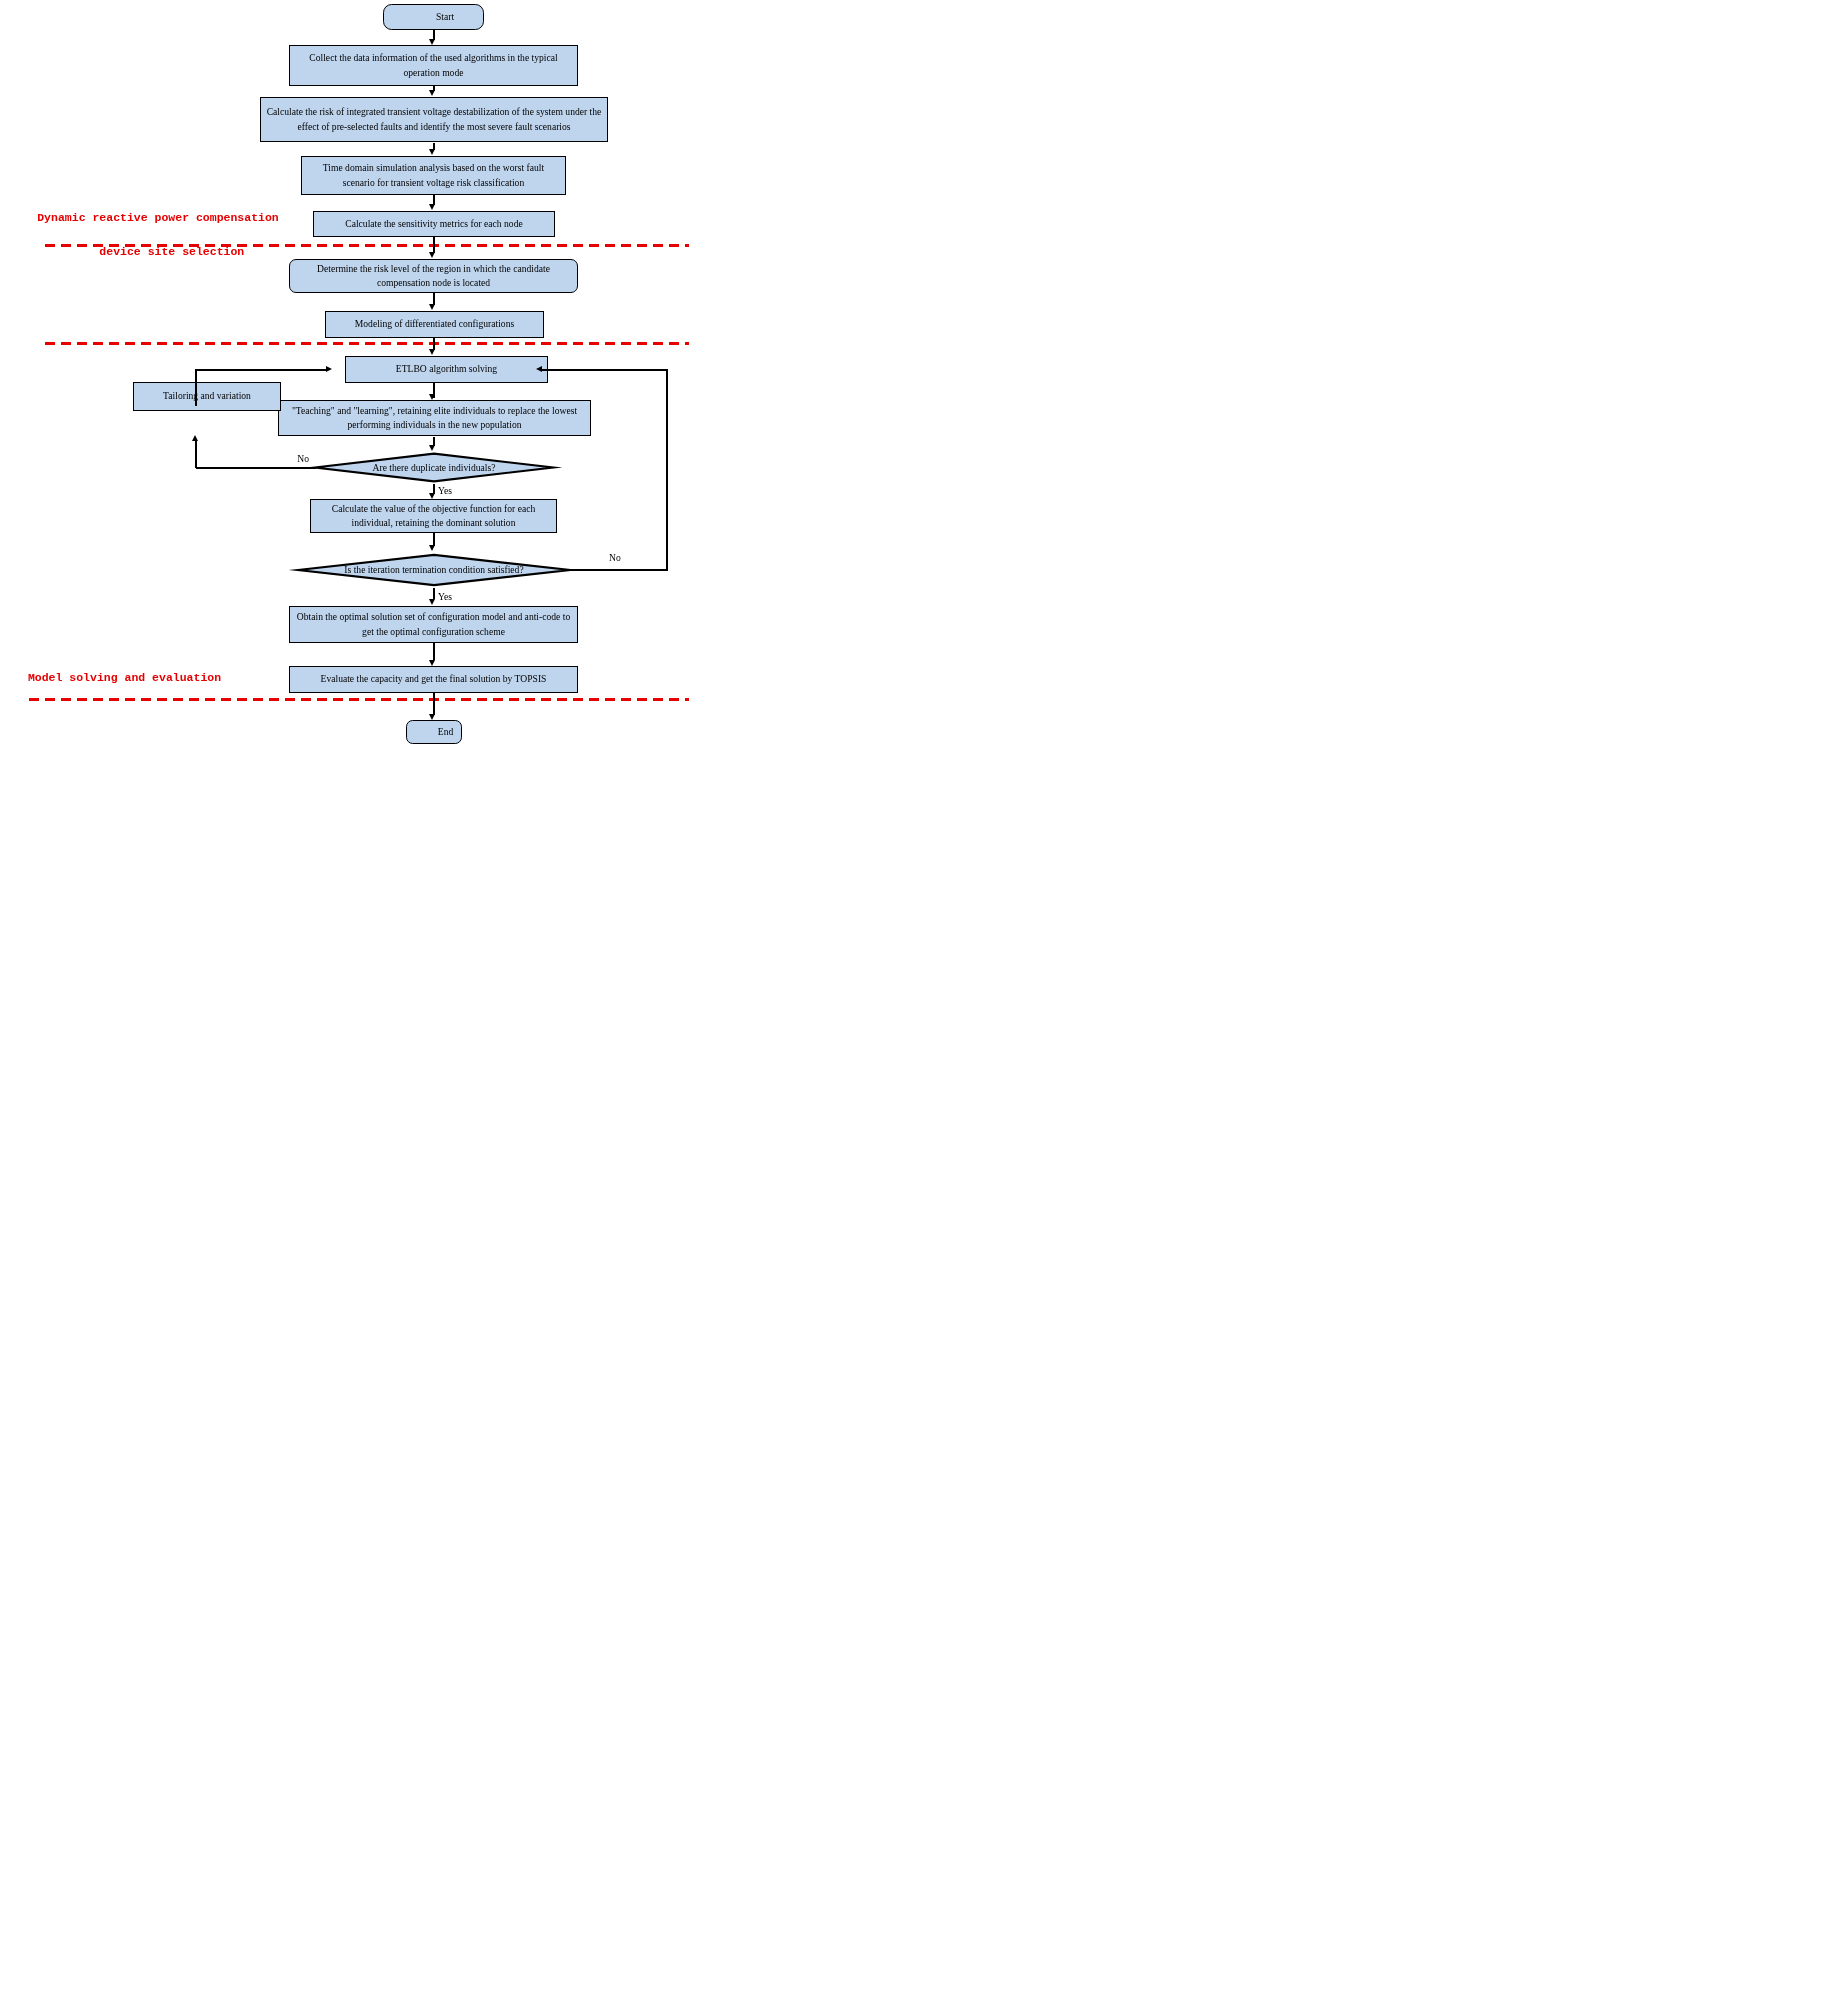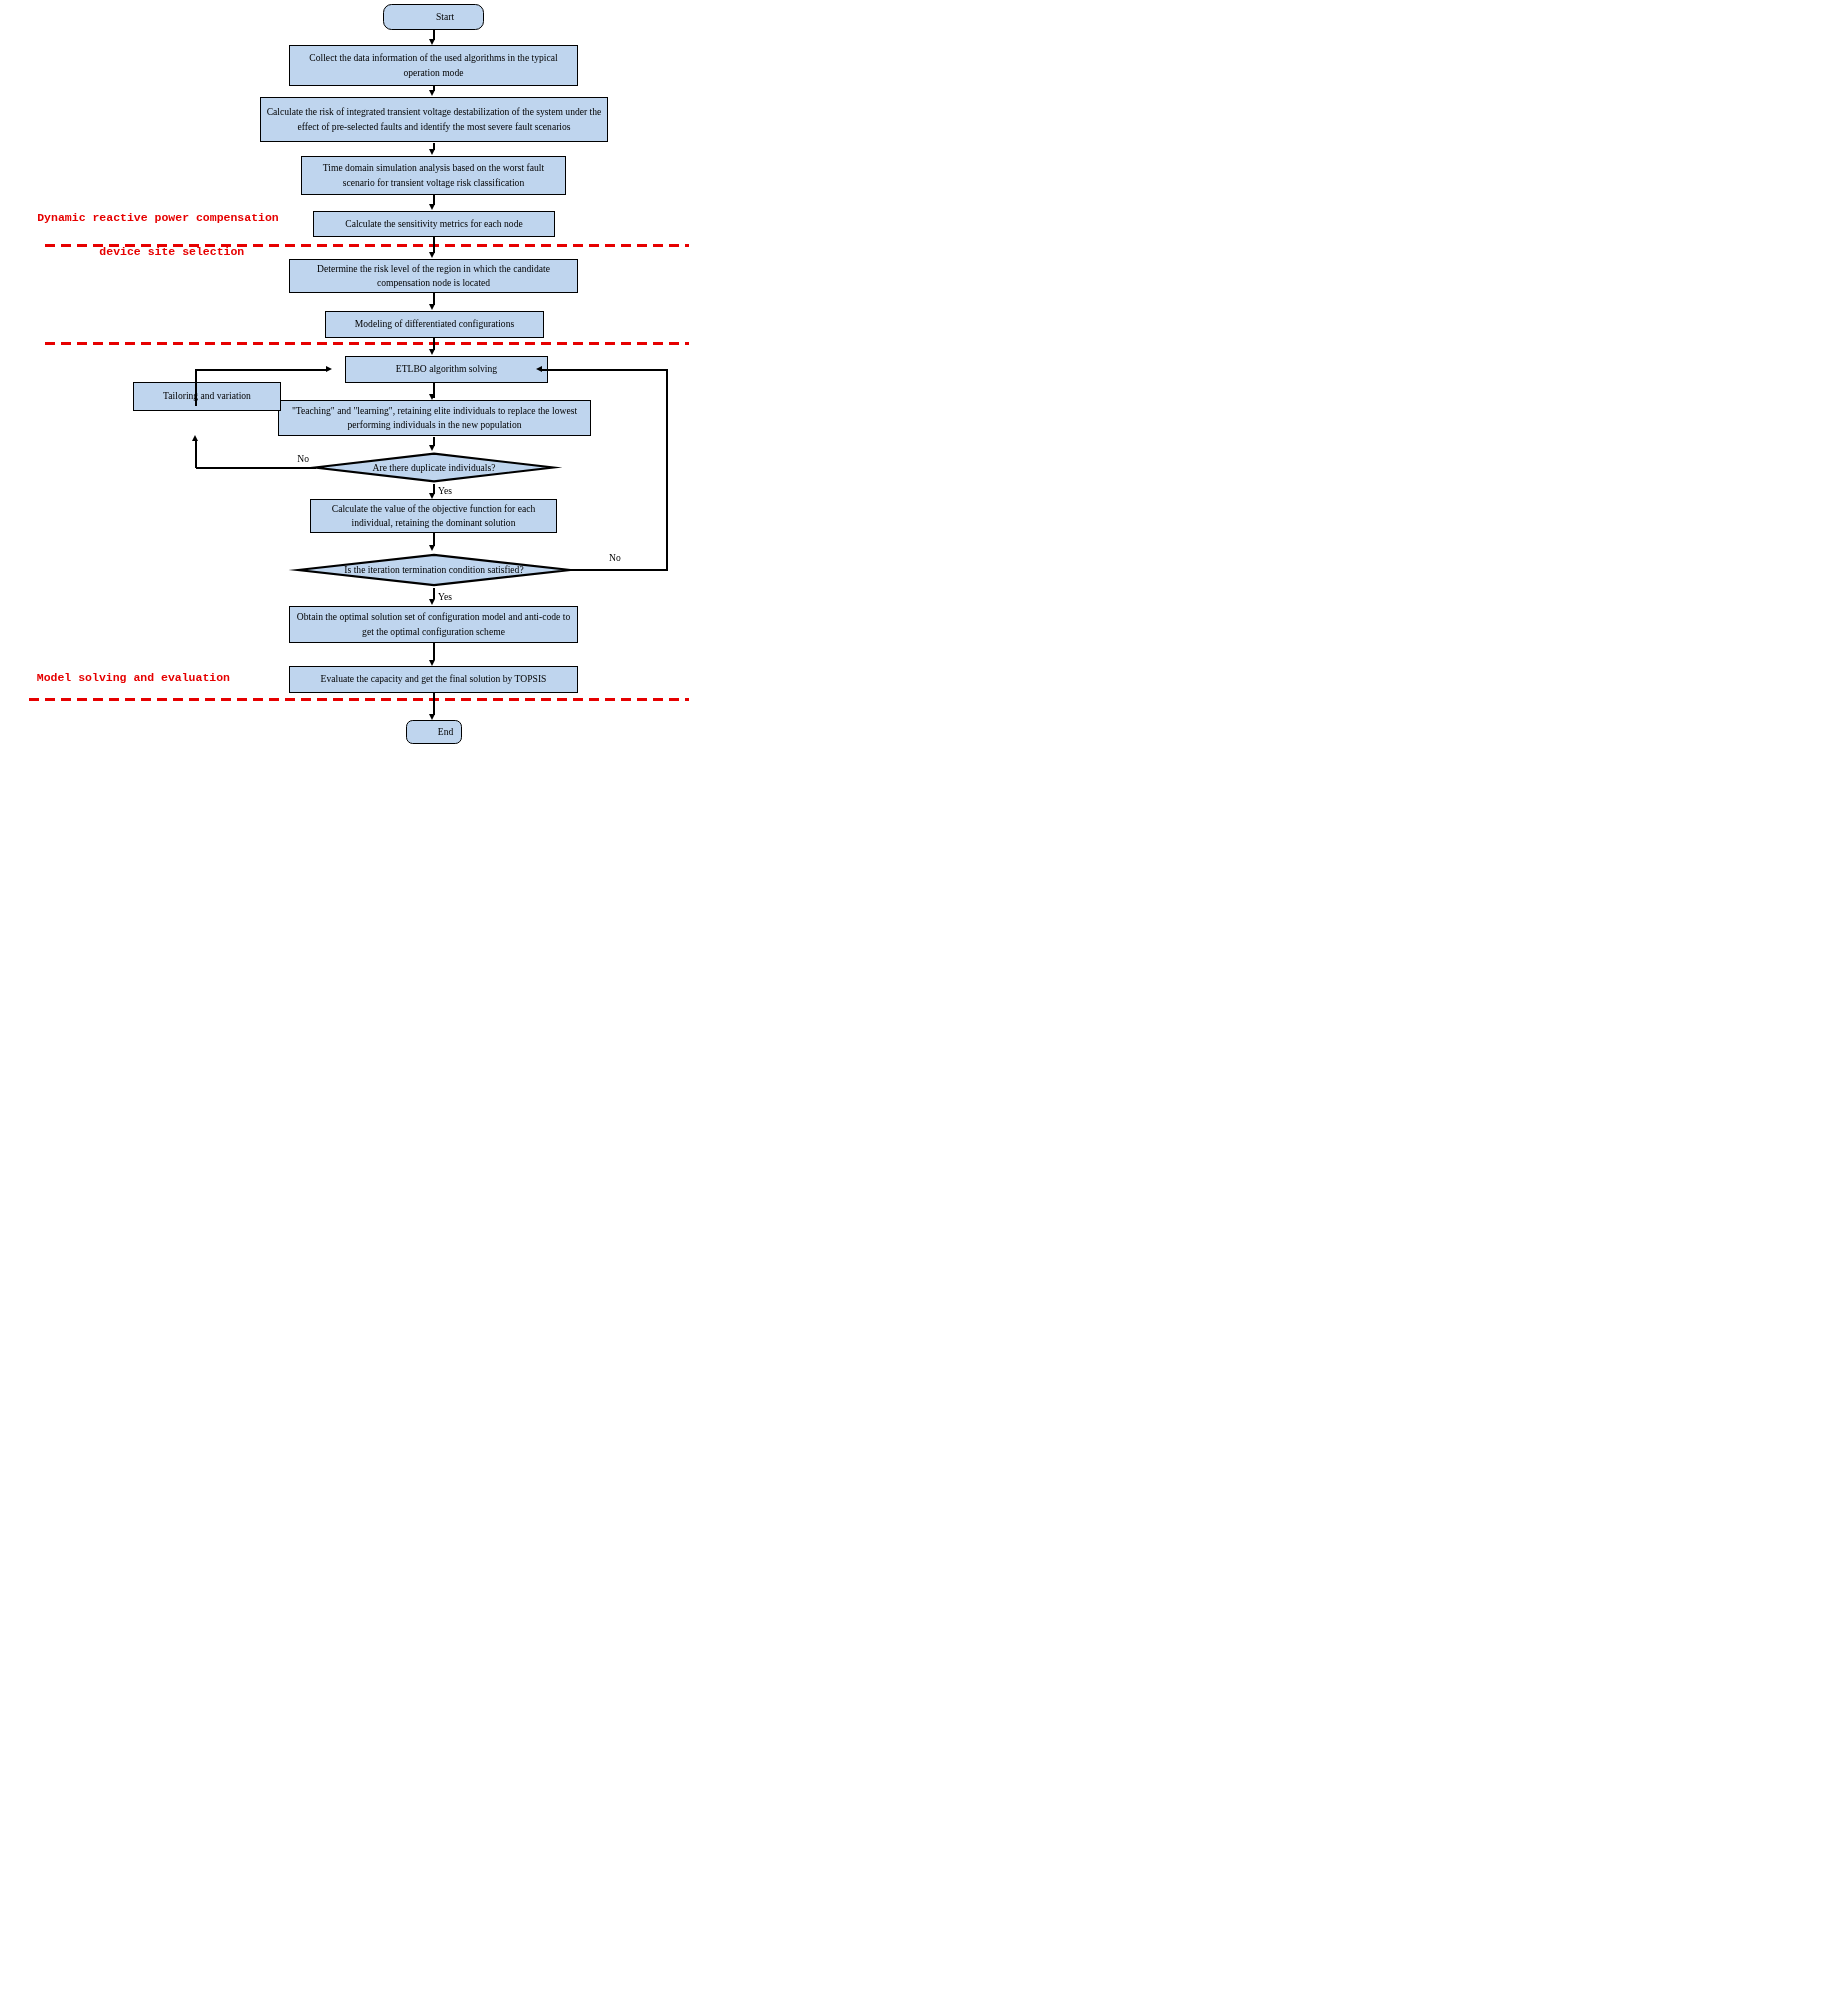--- a/index.html
+++ b/index.html
@@ -72,21 +72,21 @@
 
   <div class="redlabel" style="left:19px;top:209px;width:278px;"><span>Dynamic reactive power compensation</span><br>
     <span>device site selection</span>
   </div>
 
   <div class="dashed" style="left:45px;top:244px;width:645px;"></div>
 
   <div class="vline" style="left:433px;top:237px;height:16px;"></div>
   <div class="ah ah-down" style="left:429px;top:252px;"></div>
 
-  <div class="box" style="left:289px;top:259px;width:289px;height:34px;">
+  <div class="box" style="left:289px;top:259px;width:289px;height:34px;border-radius:7px;">
     <span>Determine the risk level of the region in which the candidate compensation node is located</span>
   </div>
 
   <div class="vline" style="left:433px;top:293px;height:12.4px;"></div>
   <div class="ah ah-down" style="left:429px;top:304px;"></div>
 
   <div class="box" style="left:325px;top:311px;width:219px;height:27px;">
     <span>Modeling of differentiated configurations</span>
   </div>
 
@@ -162,21 +162,21 @@
     <span>Obtain the optimal solution set of configuration model and anti-code to get the optimal configuration scheme</span>
   </div>
 
   <div class="vline" style="left:433px;top:642px;height:18px;"></div>
   <div class="ah ah-down" style="left:429px;top:660px;"></div>
 
   <div class="box" style="left:289px;top:666px;width:289px;height:27px;">
     <span>Evaluate the capacity and get the final solution by TOPSIS</span>
   </div>
 
-  <div class="redlabel" style="left:19px;top:669px;width:211px;text-align:right;">Model solving and evaluation</div>
+  <div class="redlabel" style="left:19px;top:669px;width:211px;">Model solving and evaluation</div>
 
   <div class="dashed" style="left:29px;top:698px;width:661px;"></div>
 
   <div class="vline" style="left:433px;top:693px;height:21.5px;"></div>
   <div class="ah ah-down" style="left:429px;top:714px;"></div>
 
   <div class="box rounded" style="left:406px;top:720px;width:56px;height:24.4px;border-radius:6.7px;">
     <span>End</span>
   </div>
 

